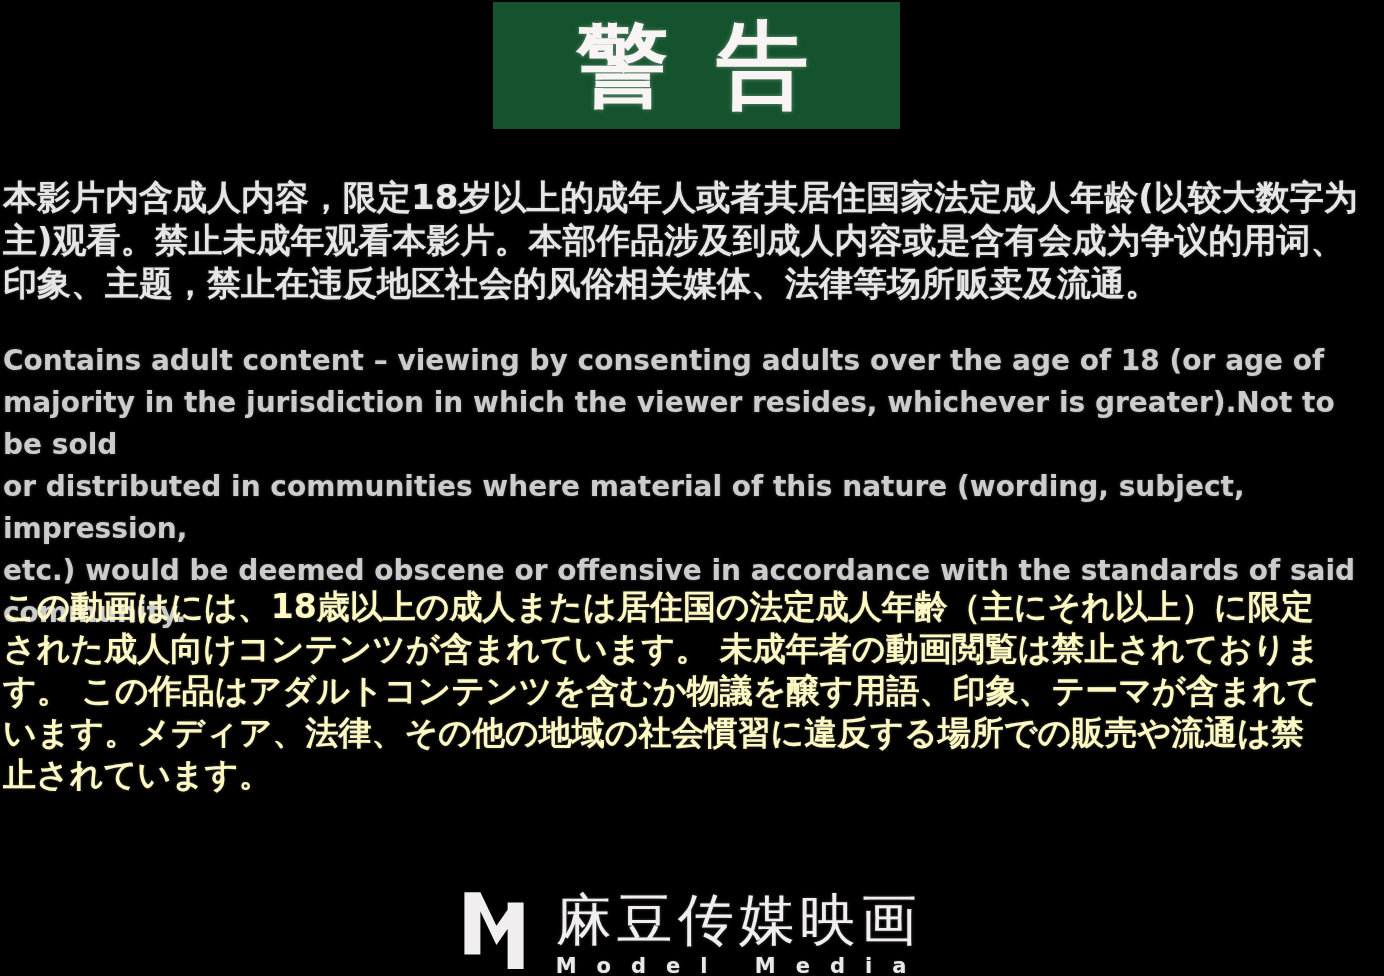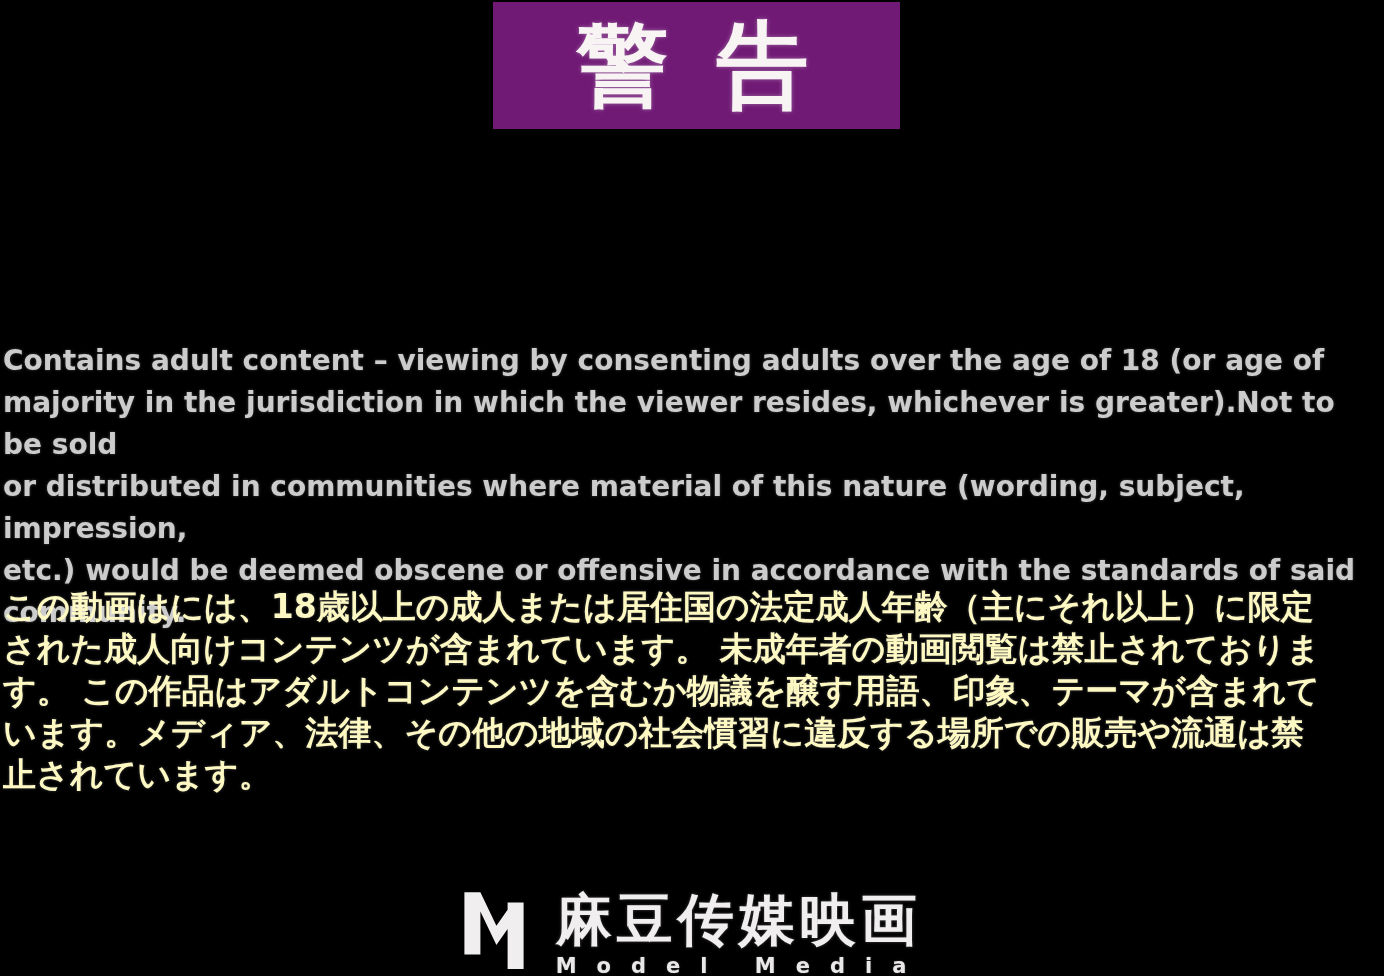--- a/index.html
+++ b/index.html
@@ -14,21 +14,21 @@
     background: #000000;
     overflow: hidden;
     font-family: "DejaVu Sans", "Liberation Sans", sans-serif;
   }
   .banner {
     position: absolute;
     left: 493px;
     top: 2px;
     width: 407px;
     height: 127px;
-    background: #701a75;
+    background: #14532d;
     display: flex;
     align-items: center;
     justify-content: center;
   }
   .banner-title {
     color: #f8f4f4;
     font-size: 92px;
     font-weight: bold;
     letter-spacing: 8px;
     line-height: 1;
@@ -84,21 +84,21 @@
     height: 100%;
   }
   .logo-text {
     display: flex;
     flex-direction: column;
     align-items: flex-start;
   }
   .logo-cn {
     color: #f0eeee;
     font-size: 56px;
-    font-weight: bold;
+    font-weight: normal;
     line-height: 1;
     letter-spacing: 5px;
     margin-top: 6px;
     white-space: nowrap;
     text-shadow: 0 0 3px rgba(255,255,255,0.3);
   }
   .logo-en {
     color: #e9e7e7;
     font-size: 21px;
     font-weight: bold;
@@ -110,20 +110,23 @@
 </style>
 </head>
 <body>
 
 <div class="stage">
 
   <div class="banner">
     <span class="banner-title">警 告</span>
   </div>
 
+  <div class="para para-zh">本影片内含成人内容，限定18岁以上的成年人或者其居住国家法定成人年龄(以较大数字为
+主)观看。禁止未成年观看本影片。本部作品涉及到成人内容或是含有会成为争议的用词、
+印象、主题，禁止在违反地区社会的风俗相关媒体、法律等场所贩卖及流通。</div>
 
   <div class="para para-en">Contains adult content – viewing by consenting adults over the age of 18 (or age of
 majority in the jurisdiction in which the viewer resides, whichever is greater).Not to be sold
 or distributed in communities where material of this nature (wording, subject, impression,
 etc.) would be deemed obscene or offensive in accordance with the standards of said
 community.</div>
 
   <div class="para para-ja">この動画はには、18歳以上の成人または居住国の法定成人年齢（主にそれ以上）に限定
 された成人向けコンテンツが含まれています。 未成年者の動画閲覧は禁止されておりま
 す。 この作品はアダルトコンテンツを含むか物議を醸す用語、印象、テーマが含まれて

